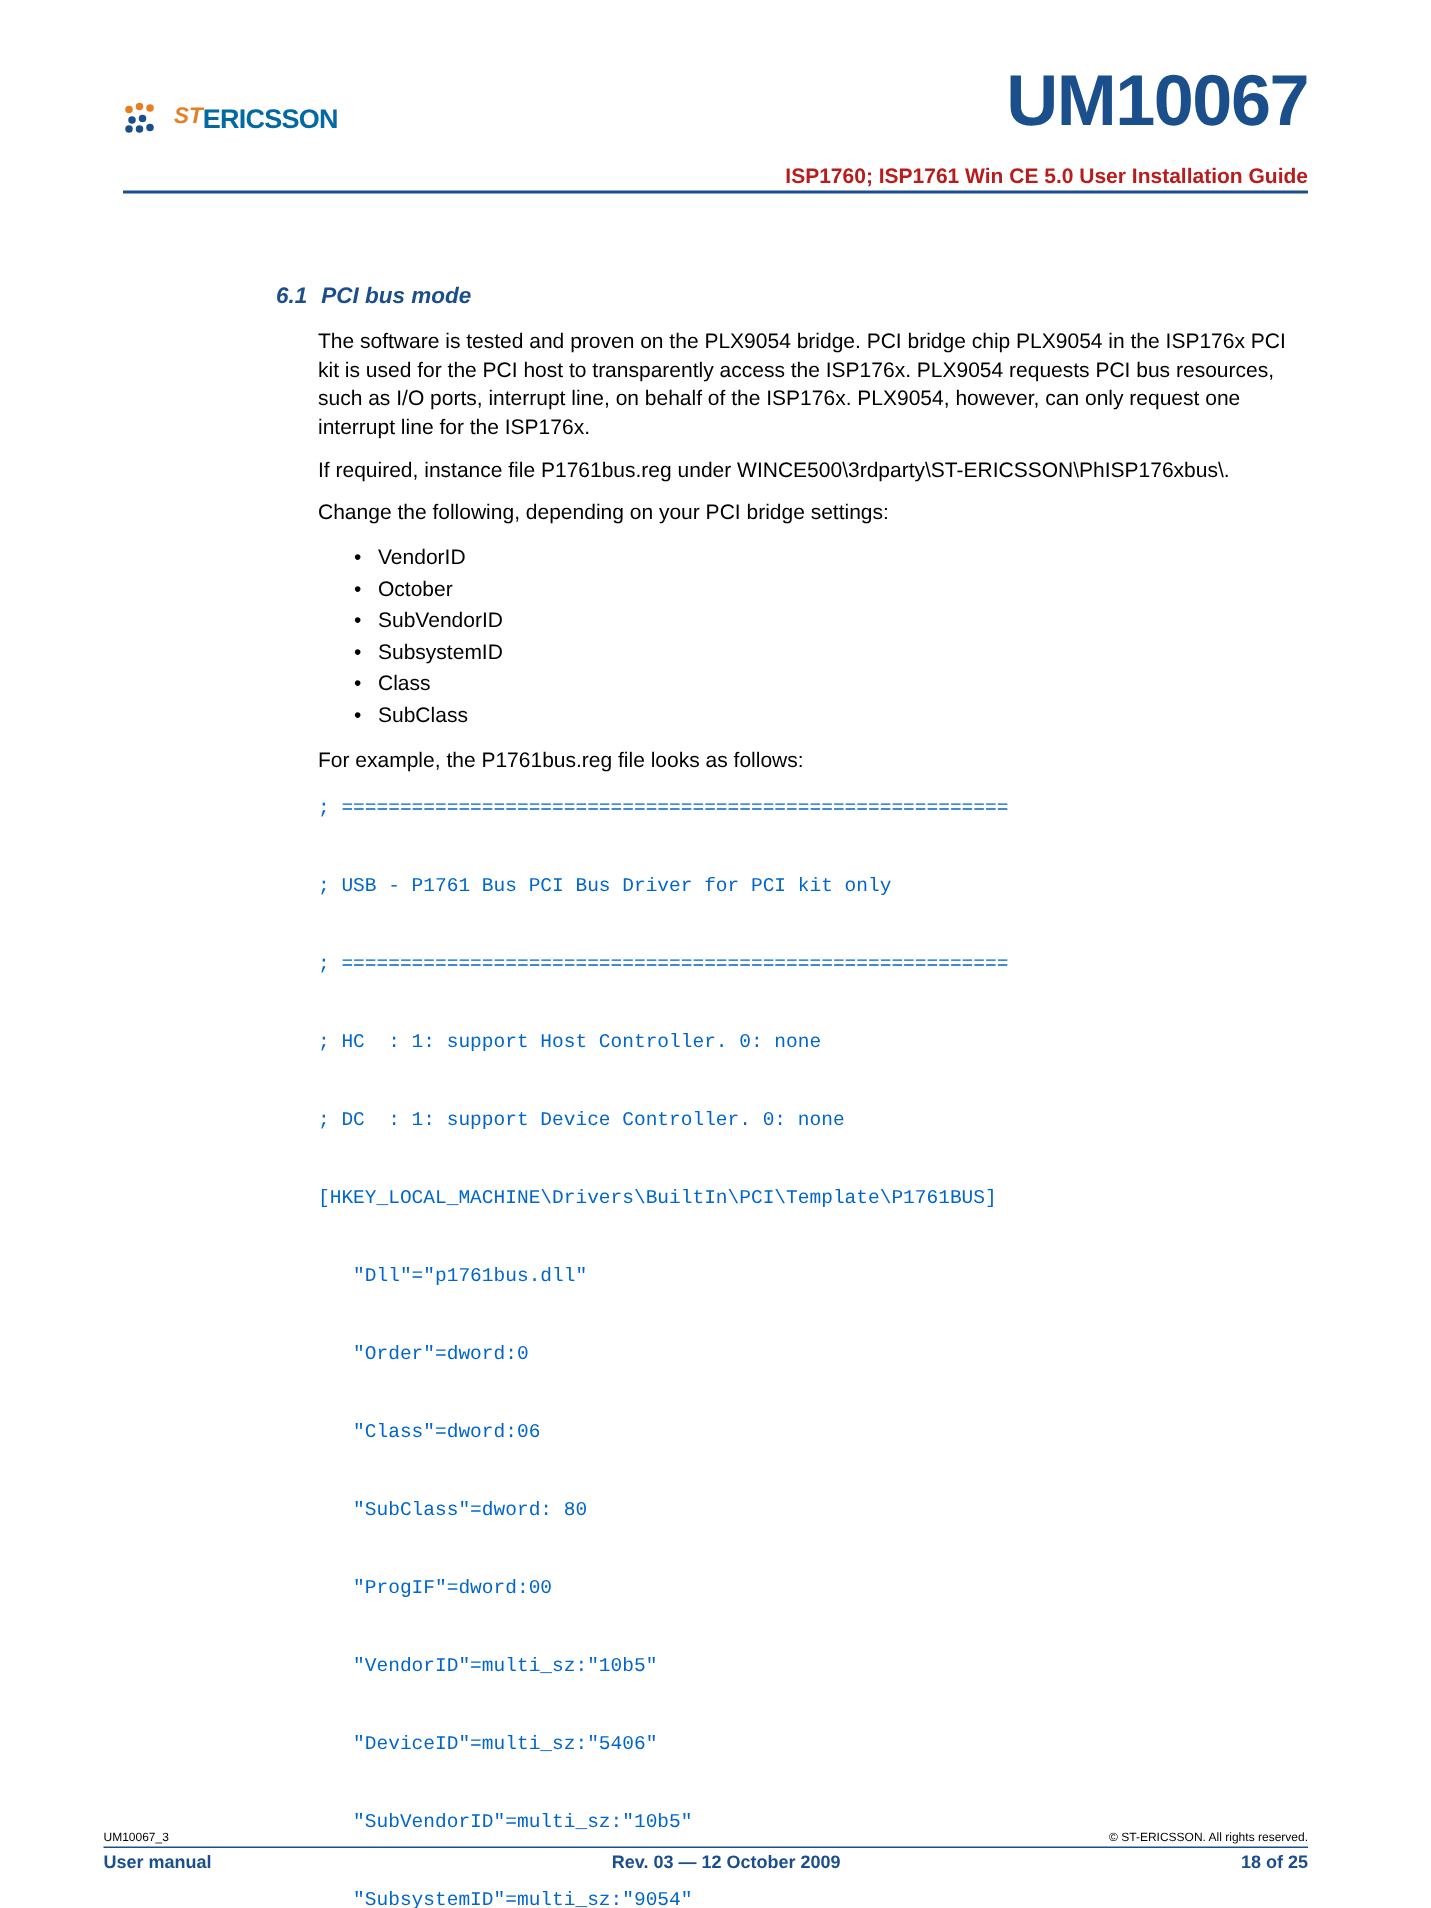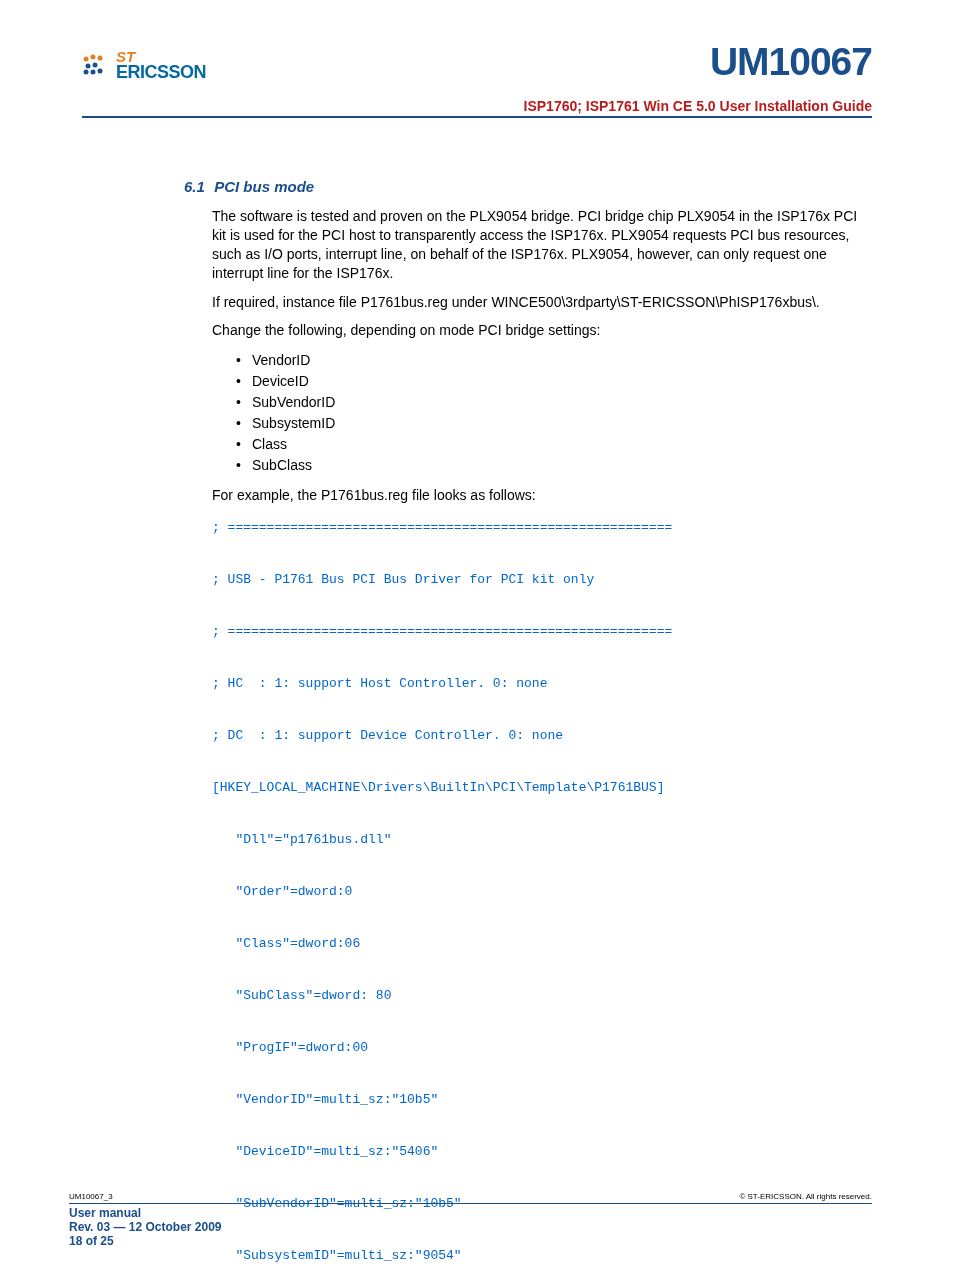--- a/index.html
+++ b/index.html
@@ -31,38 +31,38 @@
       gap: 4px;
       margin-bottom: 4px;
     }
     .logo-dots {
       width: 30px;
       height: 24px;
       position: relative;
     }
     .logo-text {
       display: flex;
-      flex-direction: column;
+      flex-direction: row;
       line-height: 0.9;
     }
     .logo-st {
       color: #e67e22;
       font-weight: bold;
       font-size: 15px;
       font-style: italic;
     }
     .logo-eric {
       color: #0369a1;
       font-weight: bold;
       font-size: 18px;
       letter-spacing: -0.5px;
     }
     .doc-id {
       color: #1a4f8c;
-      font-size: 39px;
+      font-size: 48px;
       font-weight: bold;
       letter-spacing: -1px;
     }
     .doc-subtitle {
       color: #b91c1c;
       font-size: 14px;
       font-weight: bold;
       text-align: right;
       margin-top: 14px;
     }
@@ -123,21 +123,20 @@
       margin-bottom: 2px;
     }
     .footer-bottom {
       display: flex;
       justify-content: space-between;
       font-size: 12px;
       font-weight: bold;
       color: #1a4f8c;
       border-top: 1px solid #1a4f8c;
       padding-top: 2px;
-      flex-direction: column;
     }
   </style>
 </head>
 <body>
 
 <div class="page">
   <div class="header">
     <div class="header-row">
       <div class="logo">
         <div class="logo-dots">
@@ -162,24 +161,24 @@
     <div class="doc-subtitle">ISP1760; ISP1761 Win CE 5.0 User Installation Guide</div>
   </div>
 
   <div class="content">
     <div class="section-heading">
       <span class="sec-num">6.1</span>
       <span>PCI bus mode</span>
     </div>
     <p class="para">The software is tested and proven on the PLX9054 bridge. PCI bridge chip PLX9054 in the ISP176x PCI kit is used for the PCI host to transparently access the ISP176x. PLX9054 requests PCI bus resources, such as I/O ports, interrupt line, on behalf of the ISP176x. PLX9054, however, can only request one interrupt line for the ISP176x.</p>
     <p class="para">If required, instance file P1761bus.reg under WINCE500\3rdparty\ST-ERICSSON\PhISP176xbus\.</p>
-    <p class="para">Change the following, depending on mode PCI bridge settings:</p>
+    <p class="para">Change the following, depending on your PCI bridge settings:</p>
     <ul class="bullet">
       <li>VendorID</li>
-      <li>DeviceID</li>
+      <li>October</li>
       <li>SubVendorID</li>
       <li>SubsystemID</li>
       <li>Class</li>
       <li>SubClass</li>
     </ul>
     <p class="para">For example, the P1761bus.reg file looks as follows:</p>
     <div class="code">; =========================================================
 
 ; USB - P1761 Bus PCI Bus Driver for PCI kit only
 

